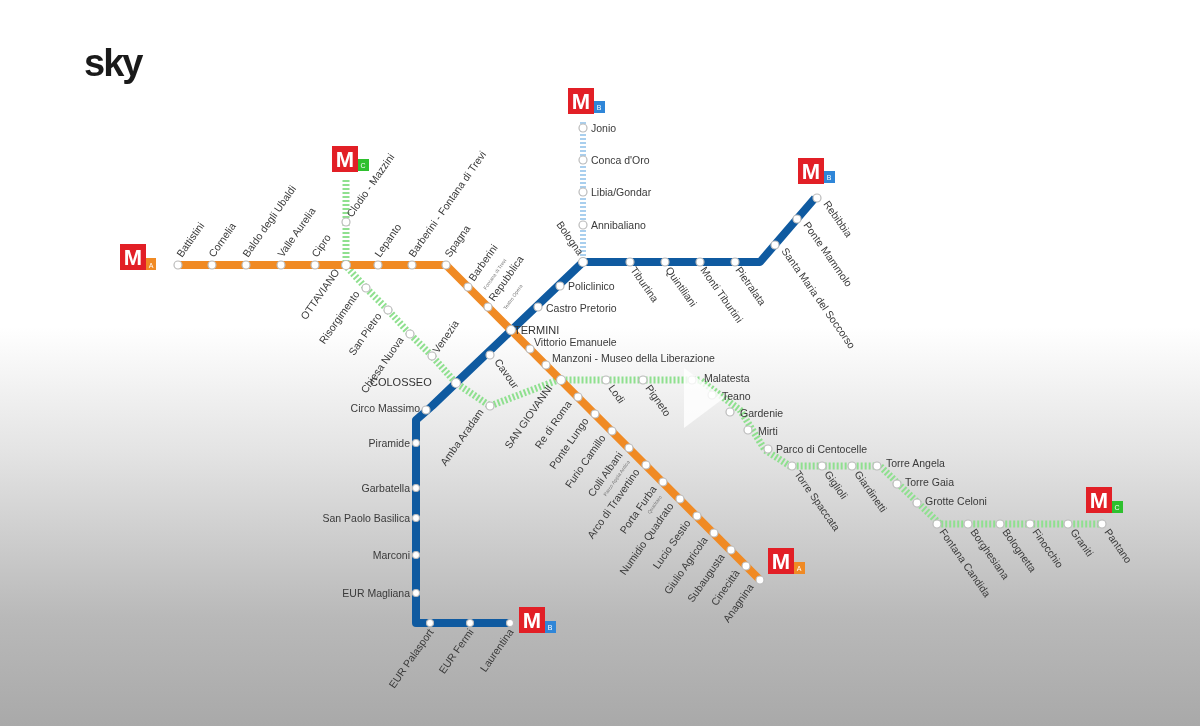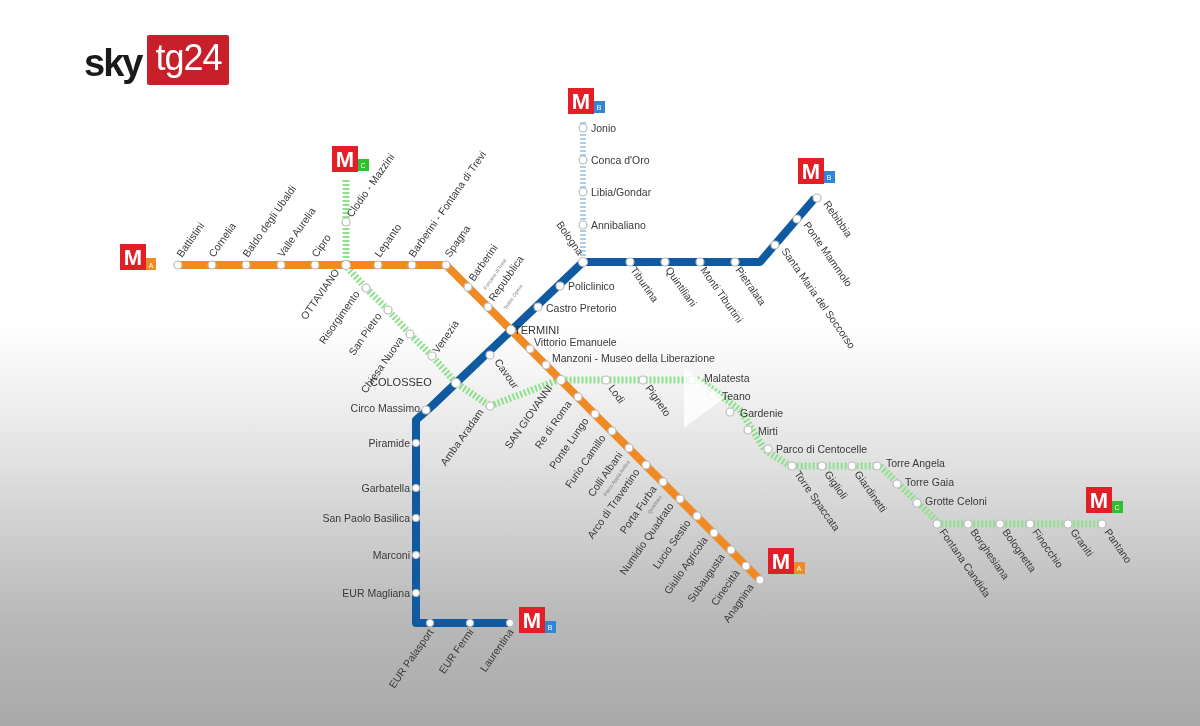--- a/index.html
+++ b/index.html
@@ -12,21 +12,20 @@
   svg.map{position:absolute;left:0;top:0;}
   .lbl{font-family:"Liberation Sans",sans-serif;font-size:10.5px;fill:#3a3a3a;}
   .lblb{font-family:"Liberation Sans",sans-serif;font-size:11px;fill:#333;}
   .sub{font-family:"Liberation Sans",sans-serif;font-size:5px;fill:#777;}
 </style>
 </head>
 <body>
 
 <div class="logo">
   <span class="sky">sky</span>
-  <span class="tg">tg24</span>
 </div>
 
 <svg class="map" width="1200" height="726" viewBox="0 0 1200 726">
   <defs>
     <pattern id="cstripe" width="5" height="5" patternUnits="userSpaceOnUse">
       <rect width="5" height="5" fill="#c6f0c6"></rect>
         <rect width="2.5" height="5" fill="#7fd67f"></rect>
     </pattern>
   </defs>
 

